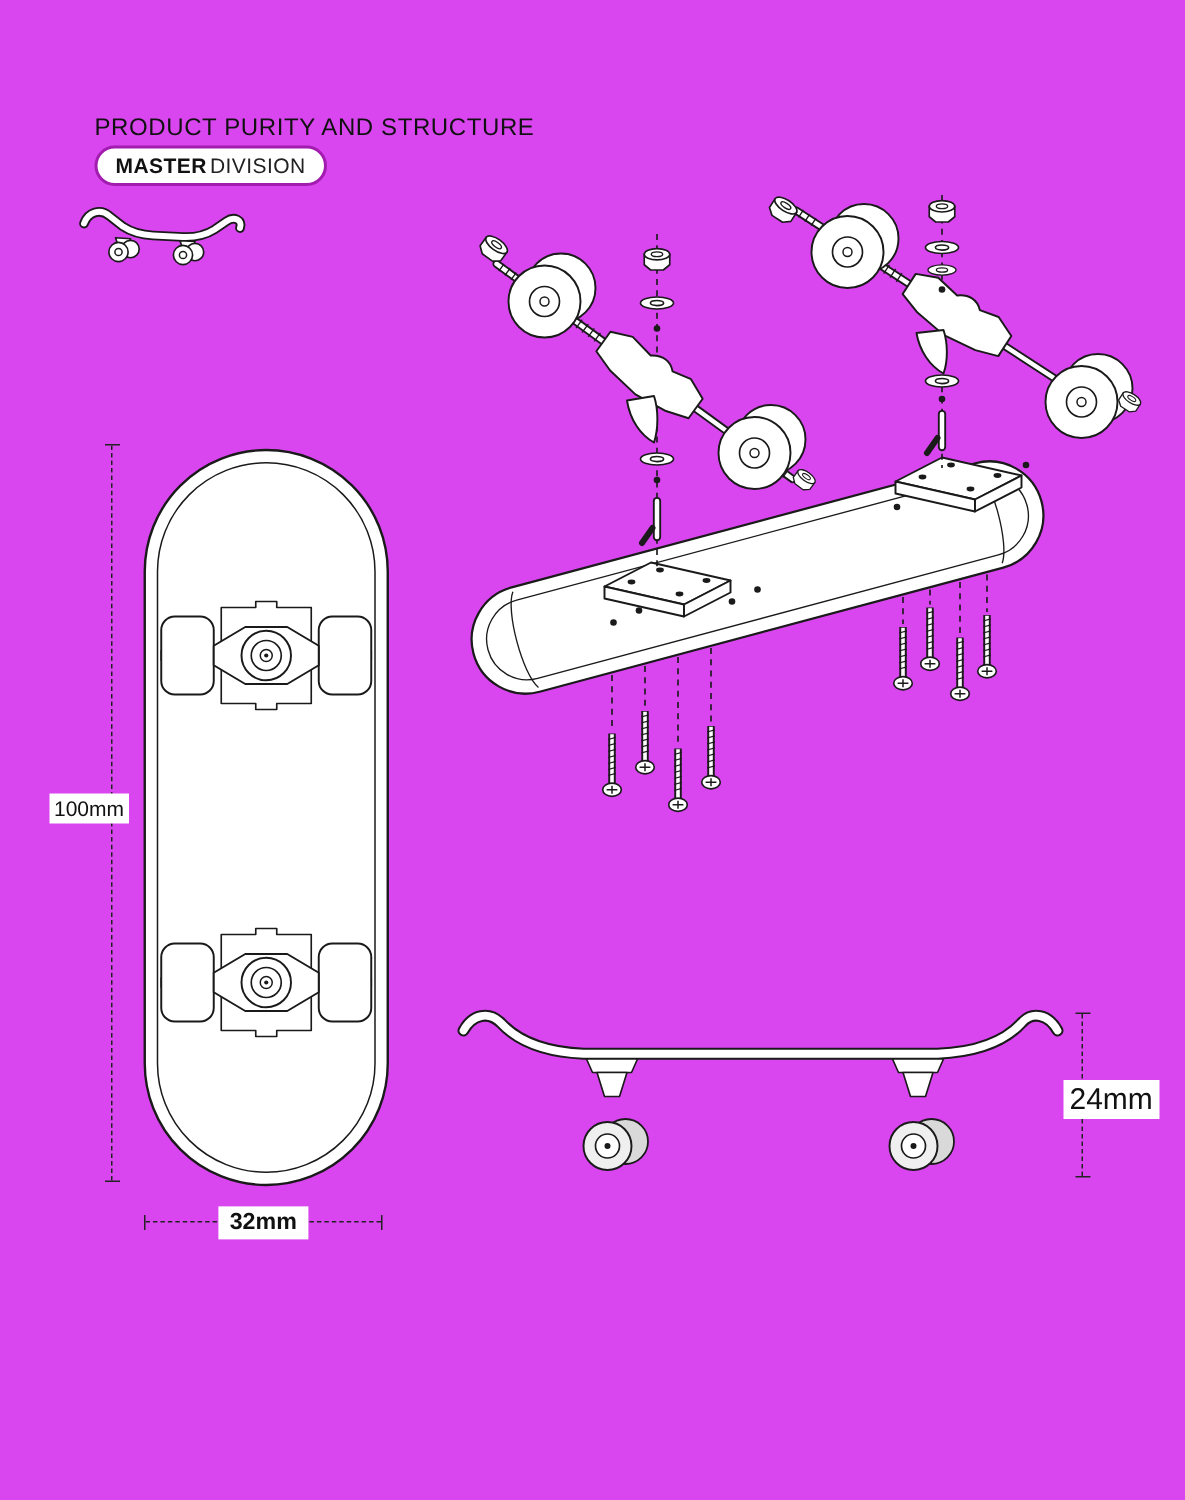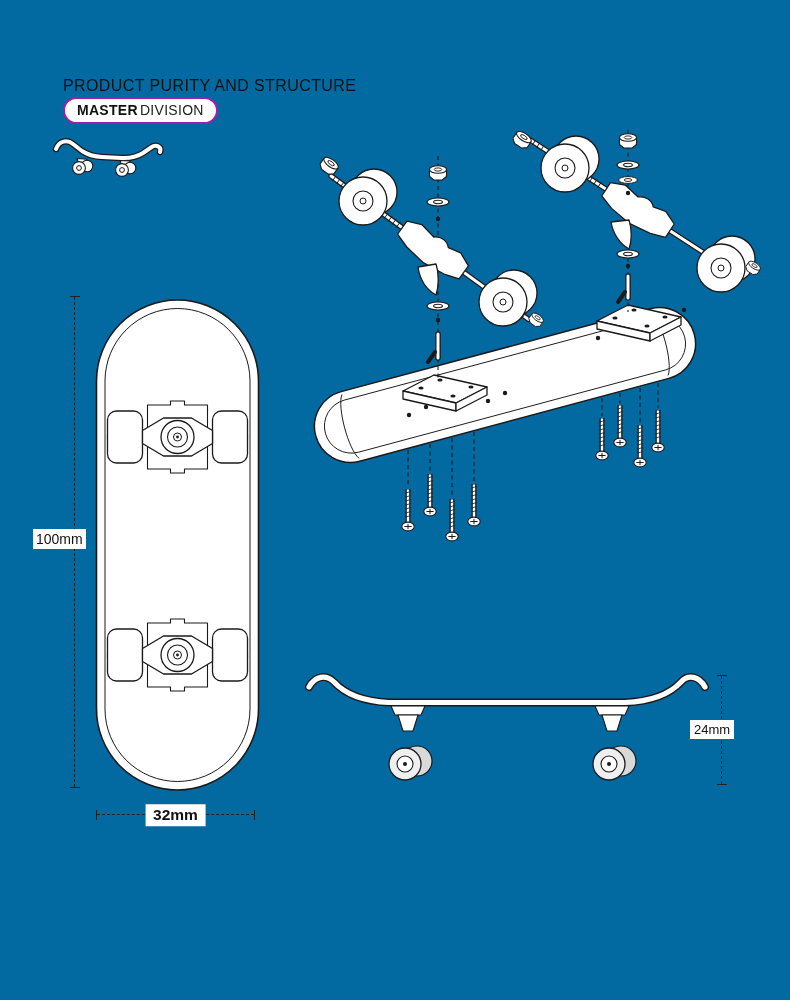--- a/index.html
+++ b/index.html
@@ -1,17 +1,17 @@
 <!DOCTYPE html>
 <html><head>
 <meta charset="utf-8">
 <style>
   html,body{margin:0;padding:0;background:#fff;}
   .page{
-    position:relative;width:790px;height:1000px;background:#0369a1;overflow:hidden;
+    position:relative;width:790px;height:1000px;background:#d946ef;overflow:hidden;
     font-family:"Liberation Sans","DejaVu Sans",sans-serif;color:#111;
   }
   .abs{position:absolute;}
   .title{left:63px;top:66px;font-size:16px;font-weight:400;letter-spacing:0.4px;}
   .badge{
     left:63px;top:97px;border:2px solid #a21caf;border-radius:14px;
     padding:3px 12px 4px 12px;font-size:14px;letter-spacing:0.3px;background:#fff;
   }
   .b-bold{font-weight:700;}
   .b-light{font-weight:400;color:#222;margin-left:2px;}
@@ -29,21 +29,21 @@
   .dim-v::after{bottom:-1px;}
   .dim-h::before,.dim-h::after{content:"";position:absolute;top:-5.5px;height:10px;border-left:1.5px solid #222;}
   .dim-h::before{left:-1px;}
   .dim-h::after{right:-1px;}
   .dim-length{left:74px;top:297px;height:490px;}
   .dim-width{left:97px;top:814px;width:157px;font-weight:bold;}
   .dim-height{left:721px;top:676px;height:108px;}
   .dim-label{position:absolute;background:#fff;font-size:14px;color:#111;line-height:1;}
   .label-length{left:33px;top:529px;padding:3px 3px;}
   .label-width{left:50%;top:0;transform:translate(-50%,-50%);padding:3px 8px;font-size:15.5px;}
-  .label-height{left:690px;top:720px;padding:3px 4px;font-size:13px;}
+  .label-height{left:709px;top:720px;padding:3px 4px;font-size:20px;}
 
   .footer-title{left:63px;top:903px;font-size:15px;letter-spacing:0.8px;}
   .footer-note{left:63px;top:932px;font-size:12.5px;letter-spacing:0.2px;}
 
   
   .part{fill:#fff;stroke:#1a1a1a;stroke-width:1.3;stroke-linejoin:round;}
   .dash{stroke:#1a1a1a;stroke-width:1.1;stroke-dasharray:4 3.5;fill:none;}
   .rodB{stroke:#1a1a1a;stroke-width:5.5;stroke-linecap:round;fill:none;}
   .rodW{stroke:#fff;stroke-width:3;stroke-linecap:round;fill:none;}
   .rodB2{stroke:#1a1a1a;stroke-width:4;stroke-linecap:round;}

